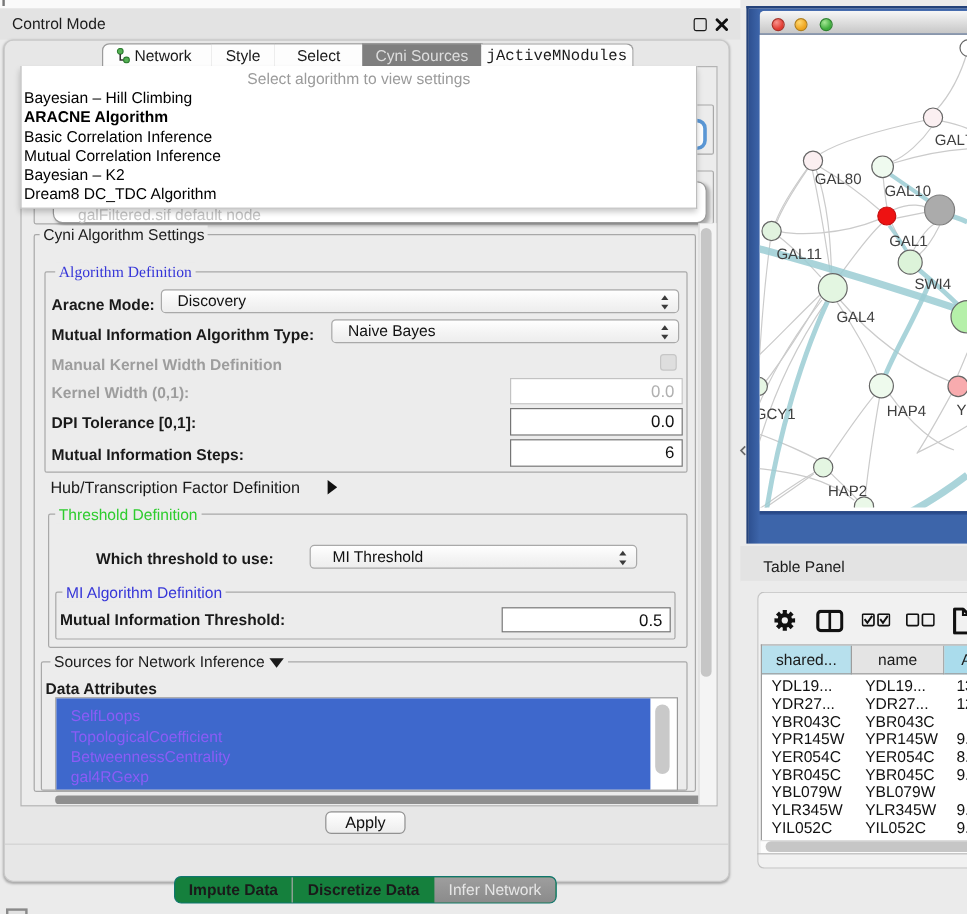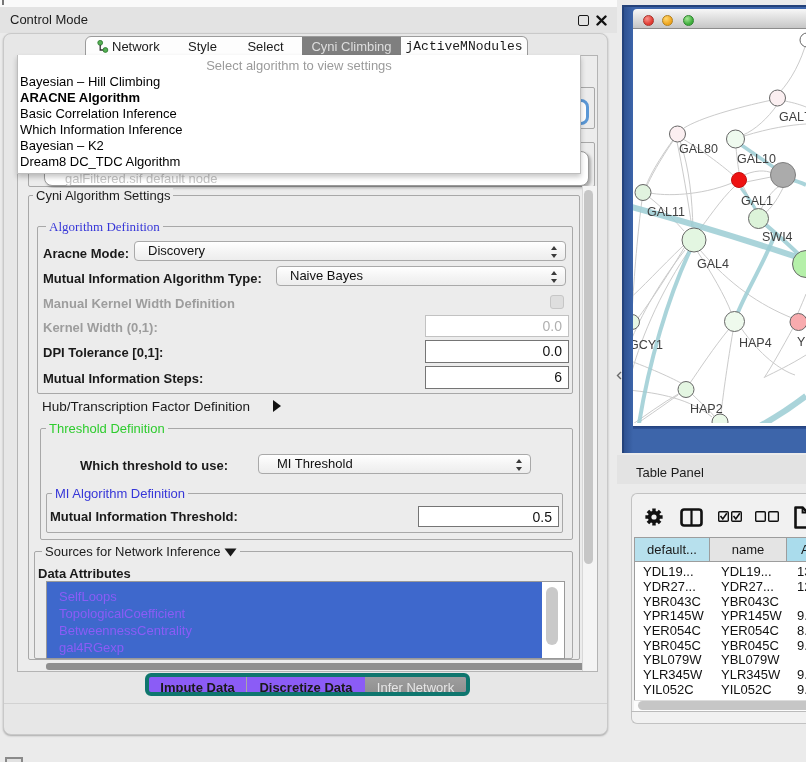--- a/index.html
+++ b/index.html
@@ -48,21 +48,21 @@
 <div class="tab" style="left:85px;width:92px;border-radius:6px 0 0 0;text-align:left;">
   <svg width="12" height="13" viewBox="0 0 12 13" style="position:absolute;left:11px;top:3px;">
       <circle cx="3.2" cy="2.8" r="2.4" fill="#55b054" stroke="#2c7d30" stroke-width="0.9"></circle>
       <path d="M3.2 5 L3.2 10 L6.5 10" stroke="#333" stroke-width="1.3" fill="none"></path>
       <circle cx="8.4" cy="10" r="2.4" fill="#55b054" stroke="#2c7d30" stroke-width="0.9"></circle>
     </svg>
   <span style="padding-left:26px;">Network</span>
 </div>
 <div class="tab" style="left:176px;width:54px;border-left:none;">Style</div>
 <div class="tab" style="left:229px;width:74px;border-left:none;">Select</div>
-<div class="tab sel" style="left:302px;width:100px;border-left:none;">Cyni Climbing</div>
+<div class="tab sel" style="left:302px;width:100px;border-left:none;">Cyni Sources</div>
 <div class="tab" style="left:401px;width:127px;border-left:none;border-radius:0 6px 0 0;font-family:Liberation Mono, monospace;">jActiveMNodules</div>
 
 <div class="abs" id="inner"></div>
 
 <div class="fs" style="left:28px;top:87px;width:567px;height:42px;"></div>
 <div class="abs" style="left:558px;top:99px;width:31px;height:26px;border:3.5px solid #5a97d5;border-radius:8px;background:#fff;"></div>
 <div class="fs" style="left:28px;top:142px;width:567px;height:45px;"></div>
 <div class="abs" style="left:44px;top:151px;width:545px;height:35px;border:1px solid #9a9a9a;border-radius:8px;background:#fff;box-shadow:2px 2px 3px rgba(0,0,0,0.28);font-size:13px;color:#c4c4c4;line-height:13px;padding-top:20px;padding-left:20px;">galFiltered.sif default node</div>
 
 <div class="fs" style="left:28px;top:195px;width:552px;height:465px;"></div>
@@ -118,31 +118,31 @@
 <div class="abs" style="left:59px;top:588px;width:480px;color:#8b5cf6;font-size:13px;line-height:17px;">SelfLoops<br>TopologicalCoefficient<br>BetweennessCentrality<br>gal4RGexp</div>
 <div class="abs" style="left:546px;top:587px;width:12px;height:58px;background:#c9c9c9;border-radius:6px;"></div>
 
 <div class="abs" style="left:46px;top:663px;width:549px;height:7px;background:#8f8f8f;border-radius:3px;"></div>
 
 <div class="abs" style="left:582px;top:186px;width:15px;height:485px;background:#f4f4f4;border-left:1px solid #d8d8d8;"></div>
 <div class="abs" style="left:584px;top:190px;width:9px;height:374px;background:#c6c6c6;border-radius:5px;"></div>
 
 <div class="abs" style="left:271px;top:676px;width:67px;height:19px;background:linear-gradient(#ffffff,#ededed);border:1px solid #929292;border-radius:5px;text-align:center;line-height:17px;font-size:13.5px;color:#111;">Apply</div>
 
-<div class="abs" style="left:145px;top:673px;height:23px;border:4px solid #0f766e;border-radius:6px;background:#8b5cf6;overflow:hidden;white-space:nowrap;">
+<div class="abs" style="left:145px;top:730px;height:23px;border:1px solid #0f766e;border-radius:6px;background:#15803d;overflow:hidden;white-space:nowrap;">
   <span style="display:inline-block;width:97px;height:23px;line-height:22px;text-align:center;font-weight:bold;color:#1a1a1a;">Impute Data</span><span style="display:inline-block;width:119px;height:23px;line-height:22px;text-align:center;font-weight:bold;color:#1a1a1a;border-left:1px solid #a8a8a8;">Discretize Data</span><span style="display:inline-block;width:101px;height:23px;line-height:22px;text-align:center;color:#e6e6e6;background:linear-gradient(#9e9e9e,#898989);">Infer Network</span>
 </div>
 <div class="abs" style="left:4px;top:703px;width:603px;height:1px;background:#d2d2d2;"></div>
 
 <div class="abs" id="overlay">
   <div class="hint">Select algorithm to view settings</div>
   <div class="it">Bayesian – Hill Climbing</div>
   <div class="it" style="font-weight:bold;">ARACNE Algorithm</div>
   <div class="it">Basic Correlation Inference</div>
-  <div class="it">Which Information Inference</div>
+  <div class="it">Mutual Correlation Inference</div>
   <div class="it">Bayesian – K2</div>
   <div class="it">Dream8 DC_TDC Algorithm</div>
 </div>
 
 <svg class="abs" style="left:616px;top:371px;" width="6" height="9" viewBox="0 0 6 9">
     <path d="M5 1 L1.5 4.5 L5 8" stroke="#6a6a6a" stroke-width="1.4" fill="none"></path>
   </svg>
 
 <div class="abs" style="left:5px;top:757px;width:18px;height:10px;border:2px solid #8a8a8a;background:#e2e2e2;"></div>
 
@@ -262,21 +262,21 @@
 <svg class="abs" style="left:755px;top:511px;" width="24" height="12" viewBox="0 0 24 12">
   <rect x="0.7" y="0.7" width="9.6" height="9.6" rx="1" fill="none" stroke="#111" stroke-width="1.4"></rect>
   <rect x="13.7" y="0.7" width="9.6" height="9.6" rx="1" fill="none" stroke="#111" stroke-width="1.4"></rect>
 </svg>
 <svg class="abs" style="left:794px;top:506px;" width="14" height="23" viewBox="0 0 14 23">
   <path d="M1.5 1.5 L8.5 1.5 L13.5 6.5 L13.5 21.5 L1.5 21.5 Z" fill="none" stroke="#111" stroke-width="2.6" stroke-linejoin="round"></path>
   <path d="M8.5 1.5 L8.5 6.5 L13.5 6.5" fill="none" stroke="#111" stroke-width="1.8"></path>
 </svg>
 
 <div class="abs" style="left:634px;top:537px;width:172px;height:164px;background:#fff;border-top:1px solid #9d9d9d;border-left:1px solid #9d9d9d;overflow:hidden;">
-  <div class="th" style="left:0;top:0;width:75px;background:#b7e0ed;">default...</div>
+  <div class="th" style="left:0;top:0;width:75px;background:#b7e0ed;">shared...</div>
   <div class="th" style="left:75px;top:0;width:77px;background:#e4e4e4;">name</div>
   <div class="th" style="left:152px;top:0;width:20px;background:#aadcec;text-align:left;padding-left:14px;">A</div>
 </div>
 <div class="abs" id="tablerows" style="left:634px;top:562px;width:172px;height:138px;overflow:hidden;">
     <div class="trow" style="left:9px;top:2.2px;">YDL19...</div>
     <div class="trow" style="left:87px;top:2.2px;">YDL19...</div>
     <div class="trow" style="left:163px;top:2.2px;">13</div>
     <div class="trow" style="left:9px;top:16.9px;">YDR27...</div>
     <div class="trow" style="left:87px;top:16.9px;">YDR27...</div>
     <div class="trow" style="left:163px;top:16.9px;">12</div>

